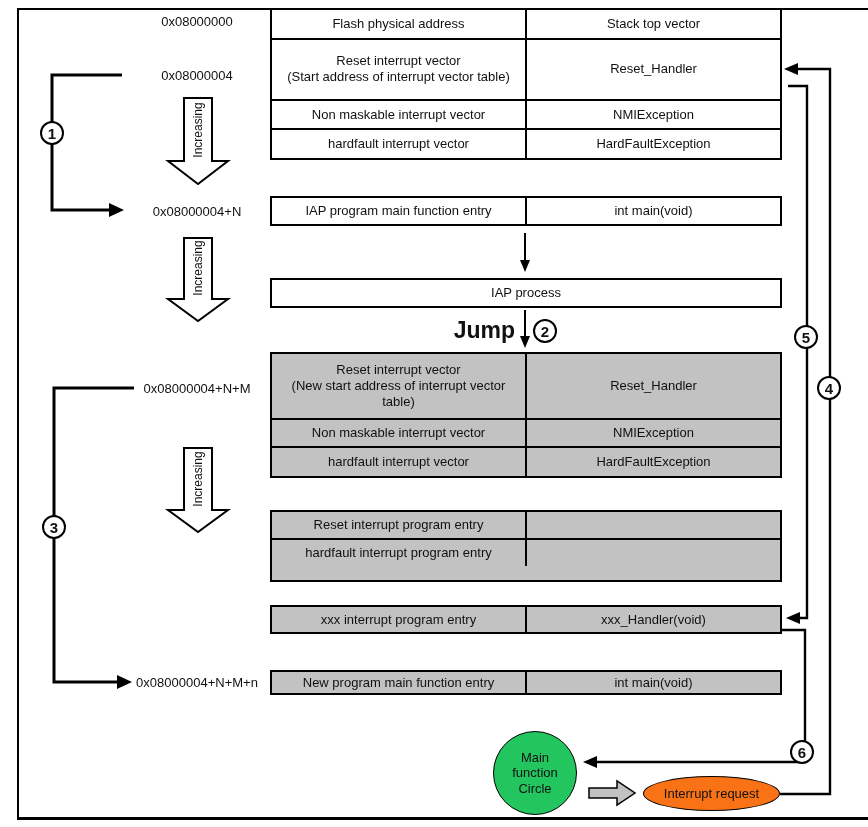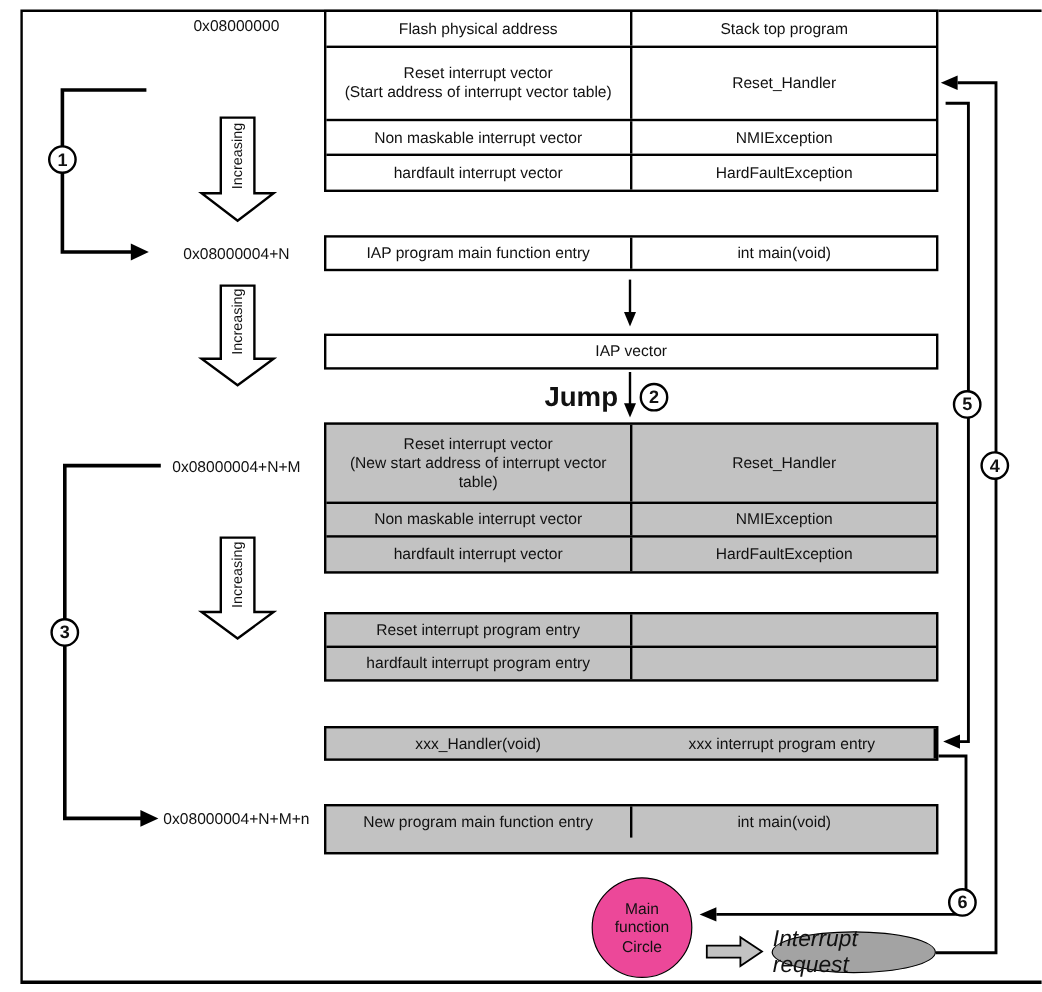--- a/index.html
+++ b/index.html
@@ -46,30 +46,29 @@
     border-radius:50%;background:#fff;box-sizing:border-box;
     display:flex;align-items:center;justify-content:center;
     font-size:15px;font-weight:600;
   }
   #jump-label{
     position:absolute;left:385px;top:317px;width:118px;
     text-align:right;font-size:23px;font-weight:bold;
   }
   #main-circle{
     position:absolute;left:481px;top:731px;width:84px;height:84px;
-    border-radius:50%;background:#ec4899;border:1.5px solid #000;
+    border-radius:50%;background:#22c55e;border:1.5px solid #000;
     box-sizing:border-box;display:flex;align-items:center;justify-content:center;
     text-align:center;font-size:13px;line-height:1.2;white-space:pre-line;
   }
   #interrupt-ellipse{
     position:absolute;left:631px;top:776px;width:137px;height:35px;
-    border-radius:50%;background:#a3a3a3;border:1.5px solid #000;
+    border-radius:50%;background:#f97316;border:1.5px solid #000;
     box-sizing:border-box;display:flex;align-items:center;justify-content:center;
-    font-size:19px;
-    font-style:italic;
+    font-size:13px;
   }
 </style>
 </head>
 <body>
 
 <div id="canvas">
 
   <div id="frame"></div>
 
   <svg class="overlay" viewBox="0 0 868 827" xmlns="http://www.w3.org/2000/svg">
@@ -96,32 +95,33 @@
     <polygon points="513,348 508,336 518,336" fill="#000"></polygon>
 
     <polygon points="172,98 200,98 200,161 216,161 186,184 156,161 172,161" fill="#fff" stroke="#000" stroke-width="2"></polygon>
     <polygon points="172,238 200,238 200,299 216,299 186,321 156,299 172,299" fill="#fff" stroke="#000" stroke-width="2"></polygon>
     <polygon points="172,448 200,448 200,510 216,510 186,532 156,510 172,510" fill="#fff" stroke="#000" stroke-width="2"></polygon>
 
     <polygon points="577,788 605,788 605,781 623,793 605,805 605,798 577,798" fill="#c2c2c2" stroke="#000" stroke-width="1.5"></polygon>
   </svg>
 
   <div class="addr" style="top:14px">0x08000000</div>
+  <div class="addr" style="top:68px">0x08000004</div>
   <div class="addr" style="top:204px">0x08000004+N</div>
   <div class="addr" style="top:381px">0x08000004+N+M</div>
   <div class="addr" style="top:675px">0x08000004+N+M+n</div>
 
   <div class="rot" style="left:186px;top:130px">Increasing</div>
   <div class="rot" style="left:186px;top:268px">Increasing</div>
   <div class="rot" style="left:186px;top:479px">Increasing</div>
 
   <div class="tgroup white" style="top:8px;height:152px">
     <div class="trow" style="height:28px">
       <div class="cell cl">Flash physical address</div>
-      <div class="cell cr">Stack top program</div>
+      <div class="cell cr">Stack top vector</div>
     </div>
     <div class="trow" style="height:62px">
       <div class="cell cl">Reset interrupt vector
 (Start address of interrupt vector table)</div>
       <div class="cell cr">Reset_Handler</div>
     </div>
     <div class="trow" style="height:30px">
       <div class="cell cl">Non maskable interrupt vector</div>
       <div class="cell cr">NMIException</div>
     </div>
@@ -133,21 +133,21 @@
 
   <div class="tgroup white" style="top:196px;height:30px">
     <div class="trow" style="height:26px">
       <div class="cell cl">IAP program main function entry</div>
       <div class="cell cr">int main(void)</div>
     </div>
   </div>
 
   <div class="tgroup white" style="top:278px;height:30px">
     <div class="trow" style="height:26px">
-      <div class="cell single">IAP vector</div>
+      <div class="cell single">IAP process</div>
     </div>
   </div>
 
   <div id="jump-label">Jump</div>
 
   <div class="tgroup gray" style="top:352px;height:126px">
     <div class="trow" style="height:64px">
       <div class="cell cl">Reset interrupt vector
 (New start address of interrupt vector
 table)</div>
@@ -156,37 +156,37 @@
     <div class="trow" style="height:28px">
       <div class="cell cl">Non maskable interrupt vector</div>
       <div class="cell cr">NMIException</div>
     </div>
     <div class="trow" style="height:30px">
       <div class="cell cl">hardfault interrupt vector</div>
       <div class="cell cr">HardFaultException</div>
     </div>
   </div>
 
-  <div class="tgroup gray" style="top:510px;height:58px">
+  <div class="tgroup gray" style="top:510px;height:72px">
     <div class="trow" style="height:26px">
       <div class="cell cl">Reset interrupt program entry</div>
     </div>
     <div class="trow" style="height:28px">
       <div class="cell cl">hardfault interrupt program entry</div>
     </div>
   </div>
 
   <div class="tgroup gray" style="top:605px;height:29px">
     <div class="trow" style="height:25px">
+      <div class="cell cl">xxx interrupt program entry</div>
       <div class="cell cr">xxx_Handler(void)</div>
-      <div class="cell cl">xxx interrupt program entry</div>
-    </div>
-  </div>
-
-  <div class="tgroup gray" style="top:670px;height:42px">
+    </div>
+  </div>
+
+  <div class="tgroup gray" style="top:670px;height:25px">
     <div class="trow" style="height:26px">
       <div class="cell cl">New program main function entry</div>
       <div class="cell cr">int main(void)</div>
     </div>
   </div>
 
   <div class="stepnum" style="left:28px;top:121px">1</div>
   <div class="stepnum" style="left:521px;top:319px">2</div>
   <div class="stepnum" style="left:30px;top:515px">3</div>
   <div class="stepnum" style="left:805px;top:376px">4</div>

